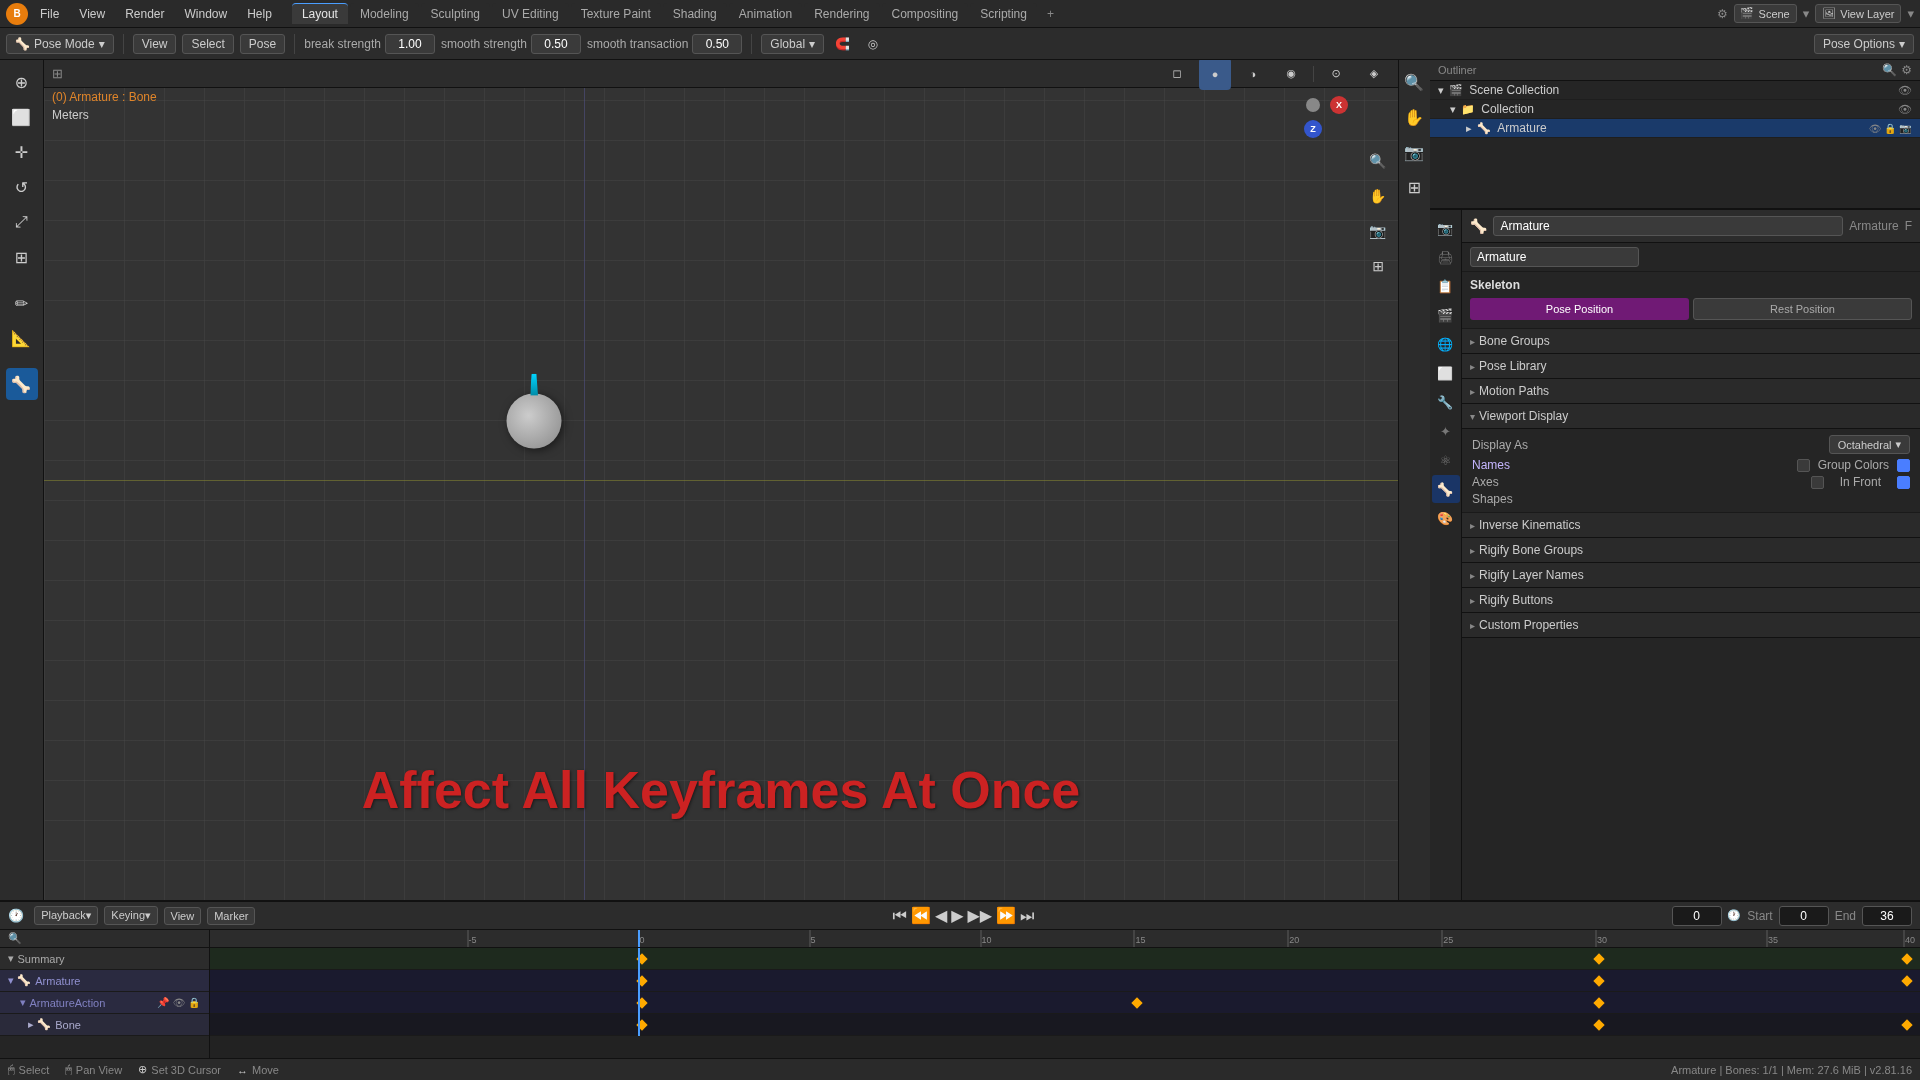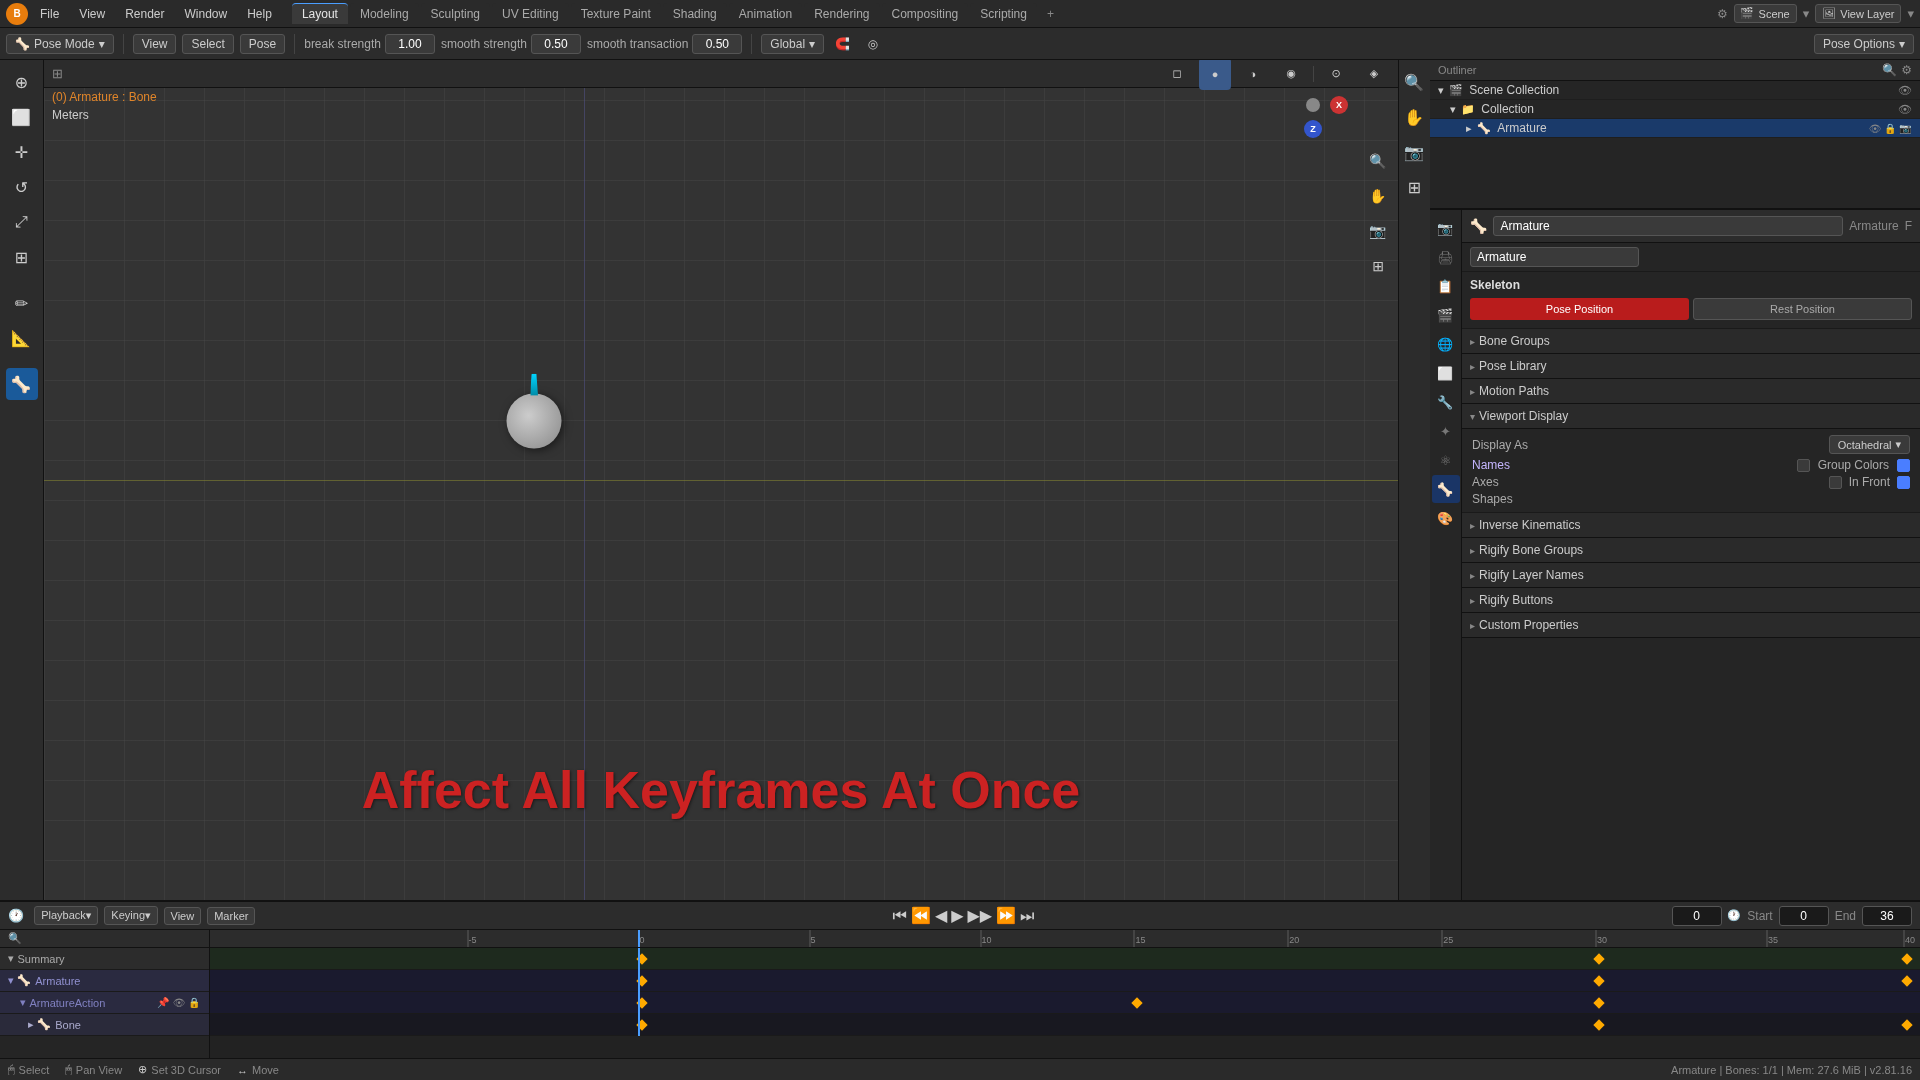--- a/index.html
+++ b/index.html
@@ -418,21 +418,21 @@
       display: flex; gap: 4px; padding: 4px 0;
     }
     .sk-btn {
       flex: 1; padding: 4px 0;
       border-radius: 3px;
       font-size: 11px;
       cursor: pointer;
       border: 1px solid transparent;
       text-align: center;
     }
-    .sk-btn-active { background: #b91c1c; color: #fff; }
+    .sk-btn-active { background: #701a75; color: #fff; }
     .sk-btn-inactive { background: #3a3a3a; color: #aaa; border-color: #555; }
     .layers-row {
       padding: 2px 0;
     }
     .layers-label { color: #aaa; font-size: 11px; padding-bottom: 2px; }
     .layers-grid-2 {
       display: grid;
       grid-template-columns: repeat(8, 1fr);
       gap: 2px;
     }
@@ -773,21 +773,21 @@
             <div style="display:flex;align-items:center;justify-content:space-between;margin-bottom:3px;">
               <span style="color:#c4b5fd;font-size:12px;">Names</span>
               <div style="display:flex;align-items:center;gap:8px;">
                 <div class="cb-box"></div>
                 <span style="color:#aaa;font-size:12px;">Group Colors</span>
                 <div class="cb-box checked"></div>
               </div>
             </div>
             <div style="display:flex;align-items:center;justify-content:space-between;margin-bottom:3px;">
               <span style="color:#aaa;font-size:12px;">Axes</span>
-              <div style="display:flex;align-items:center;gap:7px;">
+              <div style="display:flex;align-items:center;gap:16px;">
                 <div class="cb-box"></div>
                 <span style="color:#aaa;font-size:12px;">In Front</span>
                 <div class="cb-box checked"></div>
               </div>
             </div>
             <div style="display:flex;align-items:center;justify-content:space-between;">
               <span style="color:#aaa;font-size:12px;">Shapes</span>
             </div>
           </div>
 

